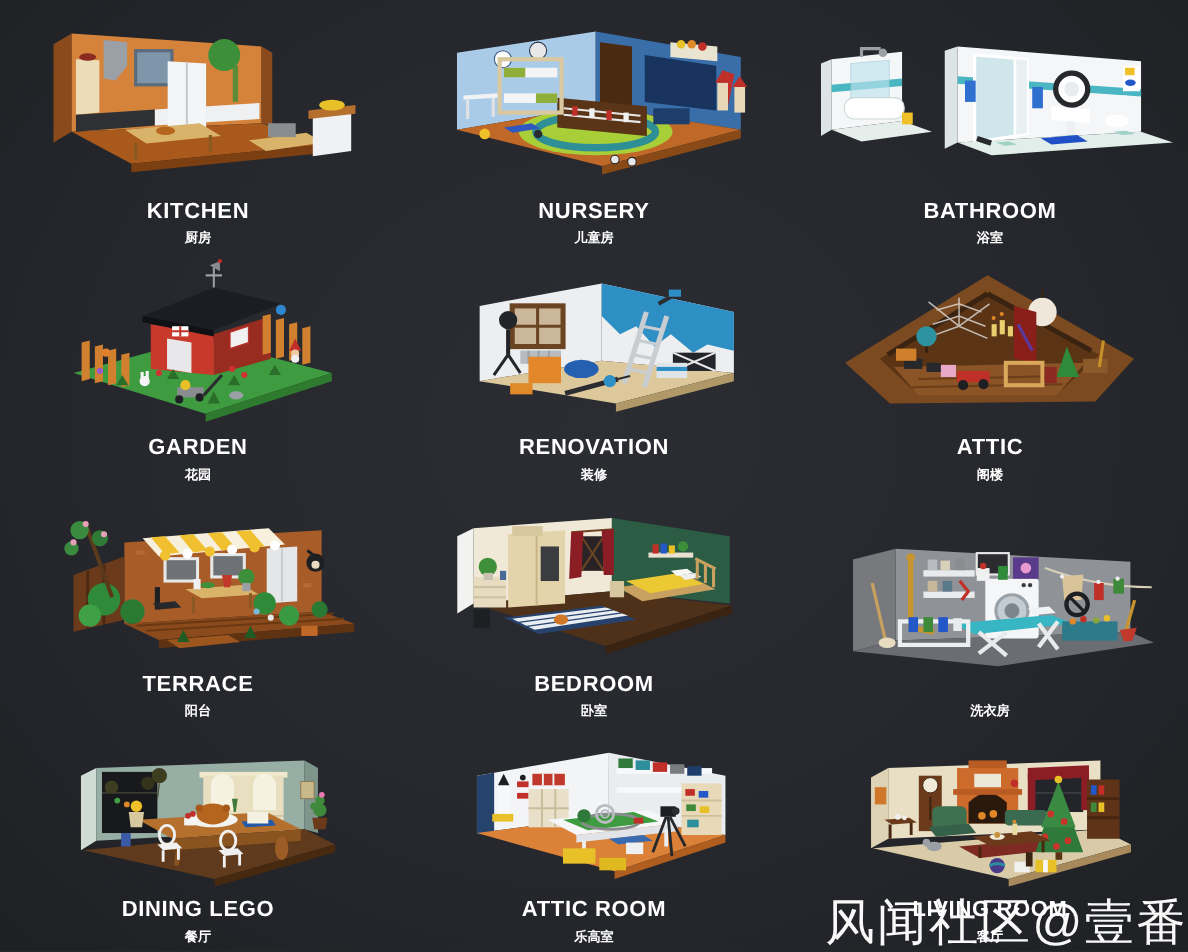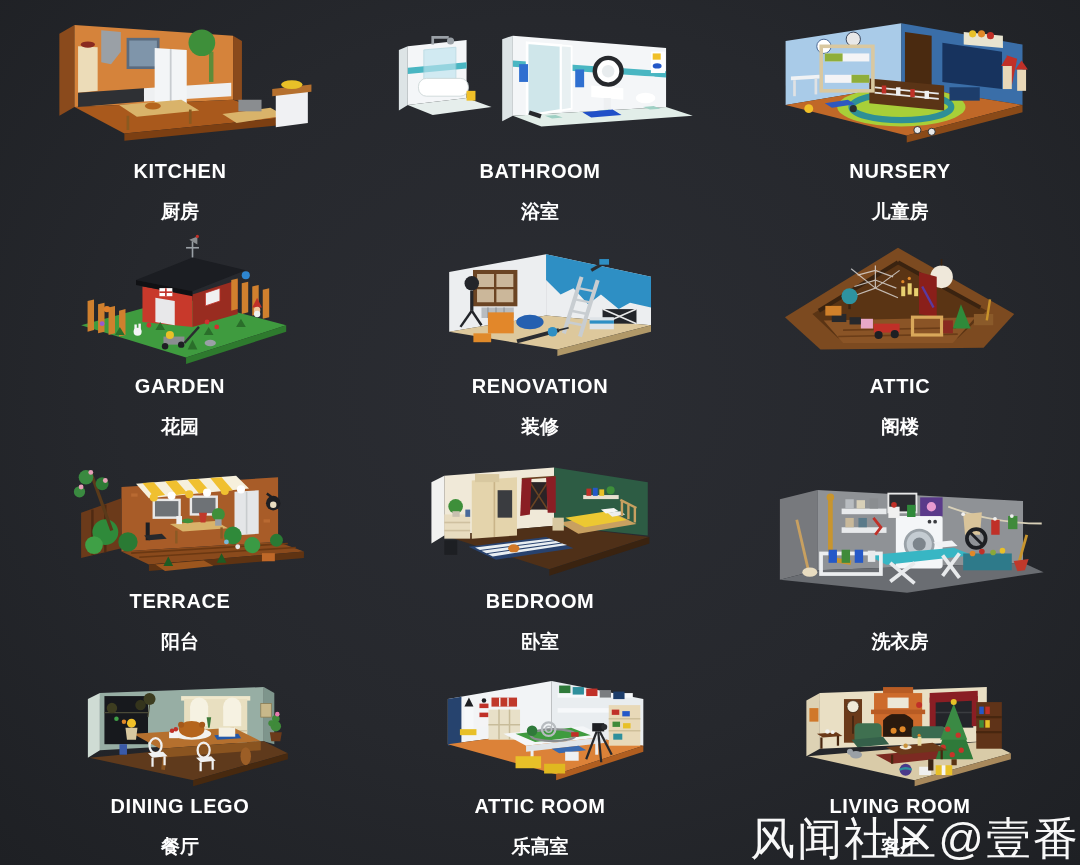--- a/index.html
+++ b/index.html
@@ -6,21 +6,21 @@
   body{width:1080px;height:865px;overflow:hidden;background:#26282d;font-family:"Liberation Sans",sans-serif;}
   .poster{position:relative;width:1080px;height:865px;
     background:radial-gradient(ellipse at 50% 45%, #2b2d33 0%, #26282d 55%, #1e2024 100%);}
   .grid{display:grid;grid-template-columns:360px 360px 360px;grid-template-rows:230px 215px 215px 205px;
     width:100%;height:100%;}
   .cell{display:flex;flex-direction:column;align-items:center;justify-content:flex-end;
     padding-bottom:5px;box-sizing:border-box;}
   .art{flex:1 1 auto;min-height:0;width:100%;display:flex;align-items:flex-end;justify-content:center;}
   .art svg{width:97%;height:100%;}
   .label-en{color:#fff;font-weight:bold;font-size:20px;letter-spacing:.6px;line-height:1.15;text-align:center;}
-  .label-zh{color:#fff;font-weight:bold;font-size:19px;line-height:1.3;margin-top:17px;text-align:center;}
+  .label-zh{color:#fff;font-weight:bold;font-size:12px;line-height:1.3;margin-top:5px;text-align:center;}
   .watermark{position:absolute;right:0px;top:809px;font-size:45px;font-weight:normal;color:#fff;
     letter-spacing:2px;white-space:nowrap;z-index:5;opacity:.97;}
 </style>
 </head>
 <body>
 
 <div class="poster">
 <div class="grid">
 
   <div class="cell">
@@ -51,64 +51,20 @@
           <polygon points="228,128 282,121 298,130 244,138" fill="#d9b36a"></polygon>
           <rect x="246" y="112" width="26" height="13" fill="#8a8d90"></rect>
           <polygon points="288,104 324,99 324,138 288,143" fill="#f0f1f3"></polygon>
           <polygon points="284,100 328,95 328,103 284,108" fill="#b5702e"></polygon>
           <ellipse cx="306" cy="95" rx="12" ry="5" fill="#e8c028"></ellipse>
         </g>
       </svg>
     </div>
     <div class="label-en">KITCHEN</div>
     <div class="label-zh">厨房</div>
-  </div>
-
-  <div class="cell">
-    <div class="art">
-      <svg viewBox="0 0 360 180" preserveAspectRatio="xMidYMid meet">
-        <g>
-          <polygon points="22,56 32,52 32,118 22,124" fill="#dde4e6"></polygon>
-          <polygon points="32,52 98,45 98,110 32,118" fill="#f4f6f8"></polygon>
-          <polygon points="32,76 98,70 98,77 32,83" fill="#49b6c2"></polygon>
-          <polygon points="32,118 98,110 126,120 60,129" fill="#e6eeec"></polygon>
-          <path d="M60,50 v-8 h18" stroke="#9aa0a6" stroke-width="3" fill="none"></path>
-          <circle cx="80" cy="46" r="4" fill="#9aa0a6"></circle>
-          <polygon points="50,56 86,53 86,92 50,95" fill="#bfe4ef" opacity=".65" stroke="#9fcdd8"></polygon>
-          <rect x="44" y="88" width="56" height="20" rx="9" fill="#ffffff" stroke="#ccd6d6"></rect>
-          <rect x="98" y="102" width="10" height="11" fill="#f0c028"></rect>
-        </g>
-        <g>
-          <polygon points="138,44 150,40 150,130 138,136" fill="#dde4e6"></polygon>
-          <polygon points="150,40 322,54 322,120 150,130" fill="#f4f6f8"></polygon>
-          <polygon points="150,68 322,80 322,87 150,75" fill="#49b6c2"></polygon>
-          <polygon points="166,48 204,51 204,124 166,130" fill="#cfe6ea" stroke="#ffffff" stroke-width="3"></polygon>
-          <polygon points="204,51 216,52 216,122 204,124" fill="#e8f0f2" stroke="#ffffff" stroke-width="2"></polygon>
-          <rect x="157" y="72" width="10" height="20" fill="#2f6fd0"></rect>
-          <rect x="220" y="78" width="10" height="20" fill="#2f6fd0"></rect>
-          <circle cx="257" cy="80" r="15" fill="#ffffff" stroke="#26282c" stroke-width="5"></circle>
-          <circle cx="257" cy="80" r="7" fill="#e8ecee"></circle>
-          <polygon points="238,96 274,99 274,112 238,109" fill="#ffffff"></polygon>
-          <rect x="252" y="110" width="8" height="14" fill="#eef0f2"></rect>
-          <rect x="296" y="86" width="13" height="18" fill="#f4f6f8"></rect>
-          <ellipse cx="299" cy="110" rx="11" ry="6" fill="#ffffff"></ellipse>
-          <rect x="305" y="58" width="16" height="24" fill="#ffffff"></rect>
-          <rect x="307" y="60" width="9" height="7" fill="#f0c028"></rect>
-          <ellipse cx="312" cy="74" rx="5" ry="3" fill="#2458c8"></ellipse>
-          <polygon points="150,130 322,120 352,130 182,142" fill="#e2eee9"></polygon>
-          <polygon points="186,130 198,129 206,132 194,133" fill="#9fd0c4"></polygon>
-          <polygon points="246,124 258,123 266,126 254,127" fill="#9fd0c4"></polygon>
-          <polygon points="296,120 308,119 316,122 304,123" fill="#9fd0c4"></polygon>
-          <polygon points="228,126 262,123 272,129 238,132" fill="#2050c8"></polygon>
-          <rect x="168" y="126" width="14" height="5" fill="#26282c" transform="rotate(18 175 128)"></rect>
-        </g>
-      </svg>
-    </div>
-    <div class="label-en">BATHROOM</div>
-    <div class="label-zh">浴室</div>
   </div>
 
   <div class="cell">
     <div class="art">
       <svg viewBox="0 0 360 180" preserveAspectRatio="xMidYMid meet">
         <g>
           <polygon points="52,46 182,26 182,96 52,118" fill="#a9cbe8"></polygon>
           <polygon points="182,26 318,50 318,118 182,96" fill="#3a6ea8"></polygon>
           <polygon points="228,48 295,58 295,100 228,92" fill="#17335e"></polygon>
           <polygon points="186,36 216,40 216,98 186,96" fill="#4a2a10"></polygon>
@@ -148,20 +104,64 @@
               <polygon points="310,78 324,78 317,68" fill="#c03028"></polygon>
           <circle cx="78" cy="122" r="5" fill="#f0c028"></circle>
           <polygon points="96,116 122,112 130,117 104,121" fill="#2e58c0"></polygon>
           <circle cx="200" cy="146" r="4" fill="#e8e8e8" stroke="#26282c"></circle>
               <circle cx="216" cy="148" r="4" fill="#e8e8e8" stroke="#26282c"></circle>
         </g>
       </svg>
     </div>
     <div class="label-en">NURSERY</div>
     <div class="label-zh">儿童房</div>
+  </div>
+
+  <div class="cell">
+    <div class="art">
+      <svg viewBox="0 0 360 180" preserveAspectRatio="xMidYMid meet">
+        <g>
+          <polygon points="22,56 32,52 32,118 22,124" fill="#dde4e6"></polygon>
+          <polygon points="32,52 98,45 98,110 32,118" fill="#f4f6f8"></polygon>
+          <polygon points="32,76 98,70 98,77 32,83" fill="#49b6c2"></polygon>
+          <polygon points="32,118 98,110 126,120 60,129" fill="#e6eeec"></polygon>
+          <path d="M60,50 v-8 h18" stroke="#9aa0a6" stroke-width="3" fill="none"></path>
+          <circle cx="80" cy="46" r="4" fill="#9aa0a6"></circle>
+          <polygon points="50,56 86,53 86,92 50,95" fill="#bfe4ef" opacity=".65" stroke="#9fcdd8"></polygon>
+          <rect x="44" y="88" width="56" height="20" rx="9" fill="#ffffff" stroke="#ccd6d6"></rect>
+          <rect x="98" y="102" width="10" height="11" fill="#f0c028"></rect>
+        </g>
+        <g>
+          <polygon points="138,44 150,40 150,130 138,136" fill="#dde4e6"></polygon>
+          <polygon points="150,40 322,54 322,120 150,130" fill="#f4f6f8"></polygon>
+          <polygon points="150,68 322,80 322,87 150,75" fill="#49b6c2"></polygon>
+          <polygon points="166,48 204,51 204,124 166,130" fill="#cfe6ea" stroke="#ffffff" stroke-width="3"></polygon>
+          <polygon points="204,51 216,52 216,122 204,124" fill="#e8f0f2" stroke="#ffffff" stroke-width="2"></polygon>
+          <rect x="157" y="72" width="10" height="20" fill="#2f6fd0"></rect>
+          <rect x="220" y="78" width="10" height="20" fill="#2f6fd0"></rect>
+          <circle cx="257" cy="80" r="15" fill="#ffffff" stroke="#26282c" stroke-width="5"></circle>
+          <circle cx="257" cy="80" r="7" fill="#e8ecee"></circle>
+          <polygon points="238,96 274,99 274,112 238,109" fill="#ffffff"></polygon>
+          <rect x="252" y="110" width="8" height="14" fill="#eef0f2"></rect>
+          <rect x="296" y="86" width="13" height="18" fill="#f4f6f8"></rect>
+          <ellipse cx="299" cy="110" rx="11" ry="6" fill="#ffffff"></ellipse>
+          <rect x="305" y="58" width="16" height="24" fill="#ffffff"></rect>
+          <rect x="307" y="60" width="9" height="7" fill="#f0c028"></rect>
+          <ellipse cx="312" cy="74" rx="5" ry="3" fill="#2458c8"></ellipse>
+          <polygon points="150,130 322,120 352,130 182,142" fill="#e2eee9"></polygon>
+          <polygon points="186,130 198,129 206,132 194,133" fill="#9fd0c4"></polygon>
+          <polygon points="246,124 258,123 266,126 254,127" fill="#9fd0c4"></polygon>
+          <polygon points="296,120 308,119 316,122 304,123" fill="#9fd0c4"></polygon>
+          <polygon points="228,126 262,123 272,129 238,132" fill="#2050c8"></polygon>
+          <rect x="168" y="126" width="14" height="5" fill="#26282c" transform="rotate(18 175 128)"></rect>
+        </g>
+      </svg>
+    </div>
+    <div class="label-en">BATHROOM</div>
+    <div class="label-zh">浴室</div>
   </div>
 
   <div class="cell">
     <div class="art">
       <svg viewBox="0 0 360 180" preserveAspectRatio="xMidYMid meet">
         <g>
           <polygon points="58,118 182,84 312,118 188,158" fill="#3f9b3f"></polygon>
           <polygon points="188,158 312,118 312,126 188,166" fill="#2e7a2e"></polygon>
         </g>
         <g>

